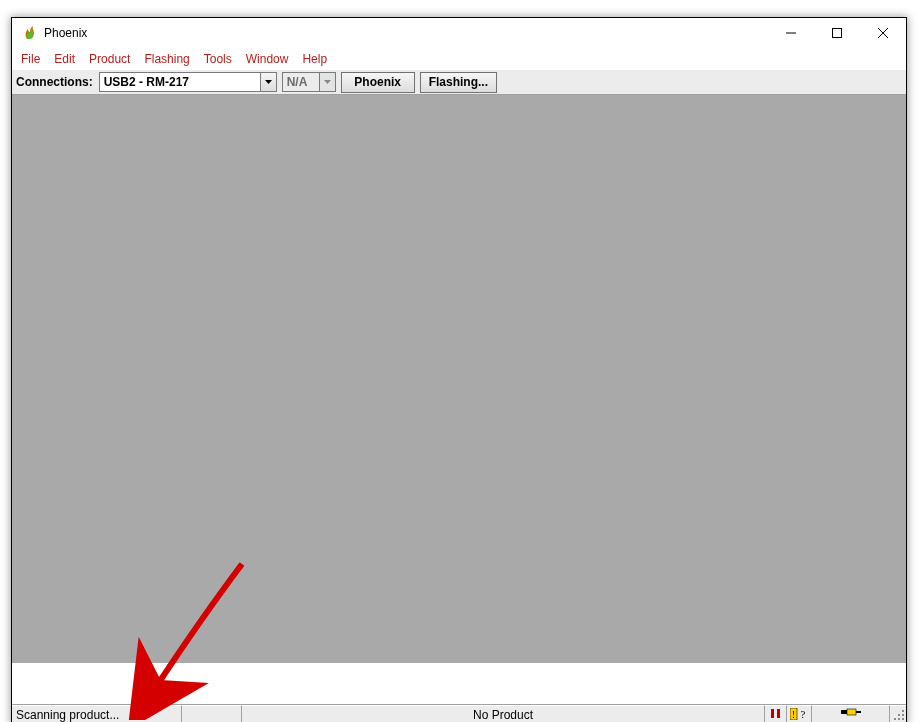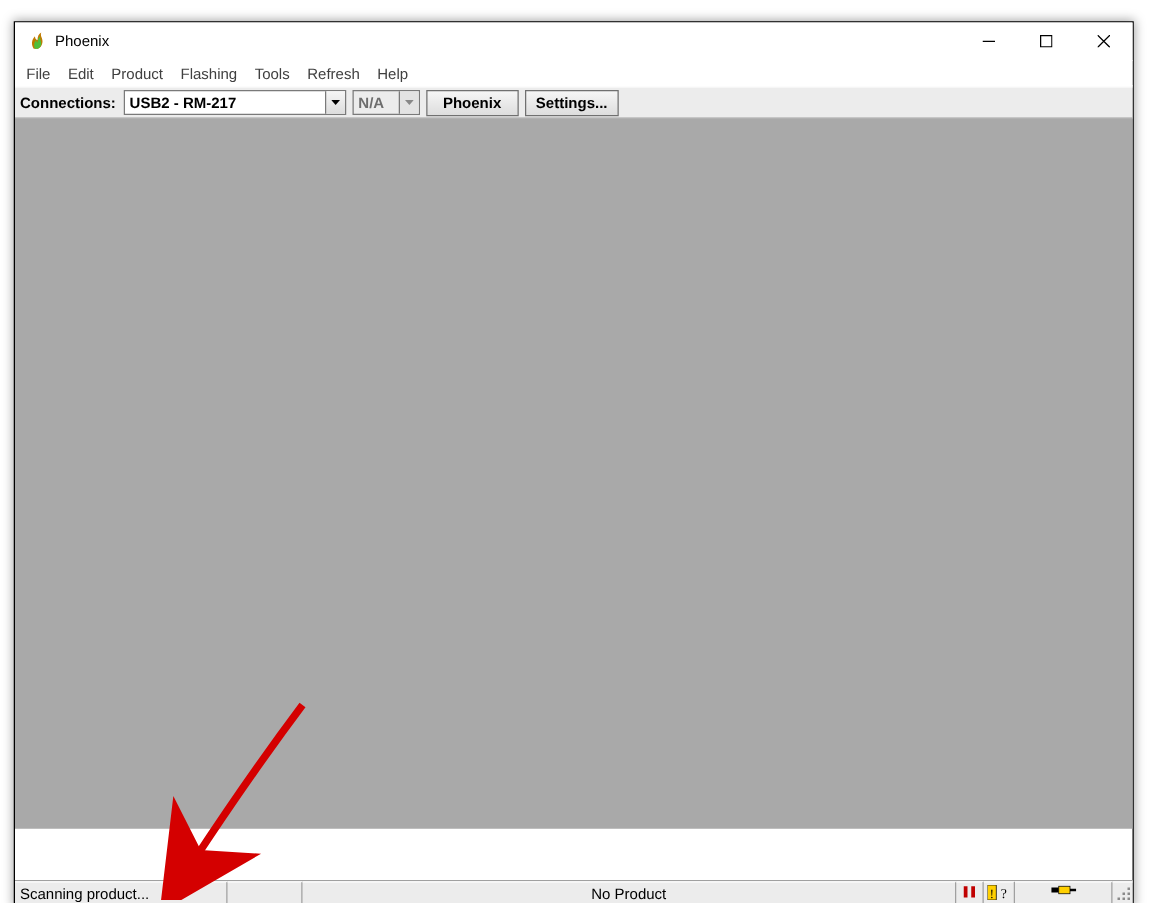--- a/index.html
+++ b/index.html
@@ -50,21 +50,21 @@
     height: 20px;
     background: #fff;
     display: flex;
     align-items: center;
     padding: 0 2px;
     gap: 0;
     border-bottom: 1px solid #fff;
   }
   .menubar .menuitem {
     padding: 2px 7px;
-    color: #404040;
+    color: #b91c1c;
     font-size: 12px;
   }
 
   
   .toolbar {
     height: 26px;
     background: #ececec;
     border-top: 1px solid #fff;
     border-bottom: 1px solid #a0a0a0;
     display: flex;
@@ -189,21 +189,21 @@
       </div>
     </div>
   </div>
 
   <div class="menubar">
     <span class="menuitem">File</span>
     <span class="menuitem">Edit</span>
     <span class="menuitem">Product</span>
     <span class="menuitem">Flashing</span>
     <span class="menuitem">Tools</span>
-    <span class="menuitem">Refresh</span>
+    <span class="menuitem">Window</span>
     <span class="menuitem">Help</span>
   </div>
 
   <div class="toolbar">
     <span class="lbl">Connections:</span>
     <div class="dropdown w1">
       <span class="val">USB2 - RM-217</span>
       <span class="arrow">
         <svg viewBox="0 0 7 4">
             <path d="M0 0 L3.5 4 L7 0 Z" fill="#000"></path>
@@ -212,21 +212,21 @@
     </div>
     <div class="dropdown w2 disabled">
       <span class="val">N/A</span>
       <span class="arrow">
         <svg viewBox="0 0 7 4">
             <path d="M0 0 L3.5 4 L7 0 Z" fill="#888"></path>
           </svg>
       </span>
     </div>
     <div class="tbtn">Phoenix</div>
-    <div class="tbtn">Settings...</div>
+    <div class="tbtn">Flashing...</div>
   </div>
 
   <div class="client"></div>
 
   <div class="statusbar">
     <div class="pane p1">
       <span>Scanning product...</span>
     </div>
     <div class="pane pgap"></div>
     <div class="pane p2">

